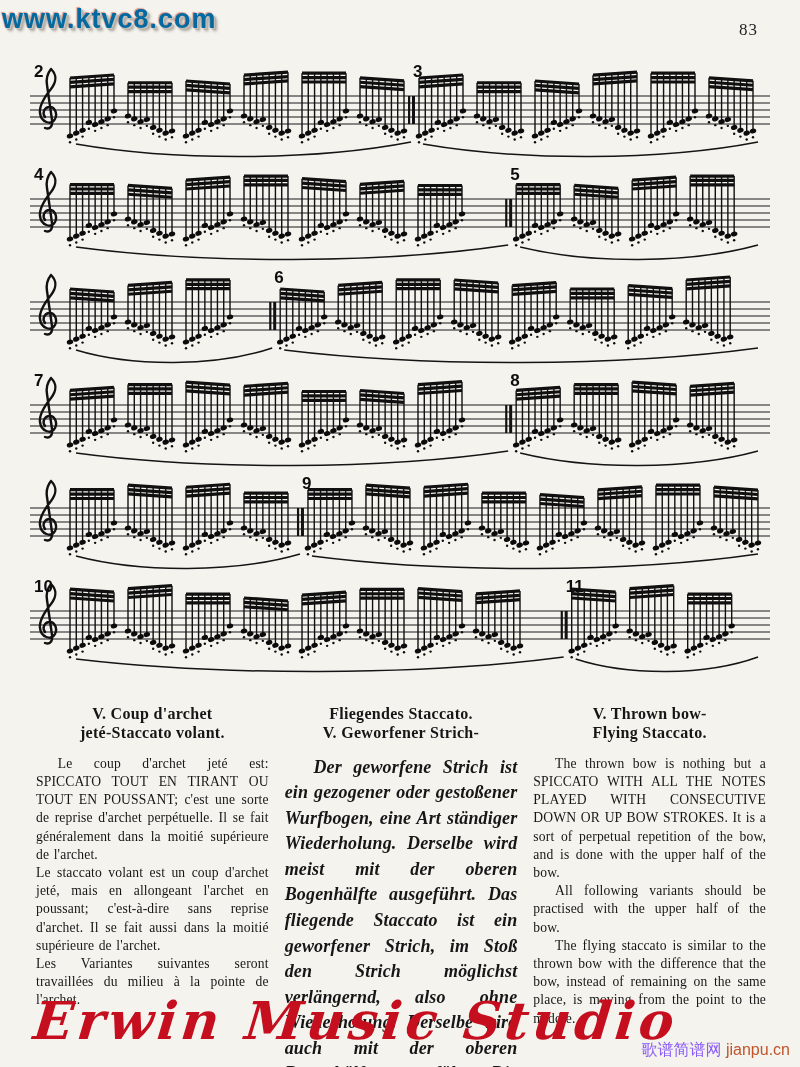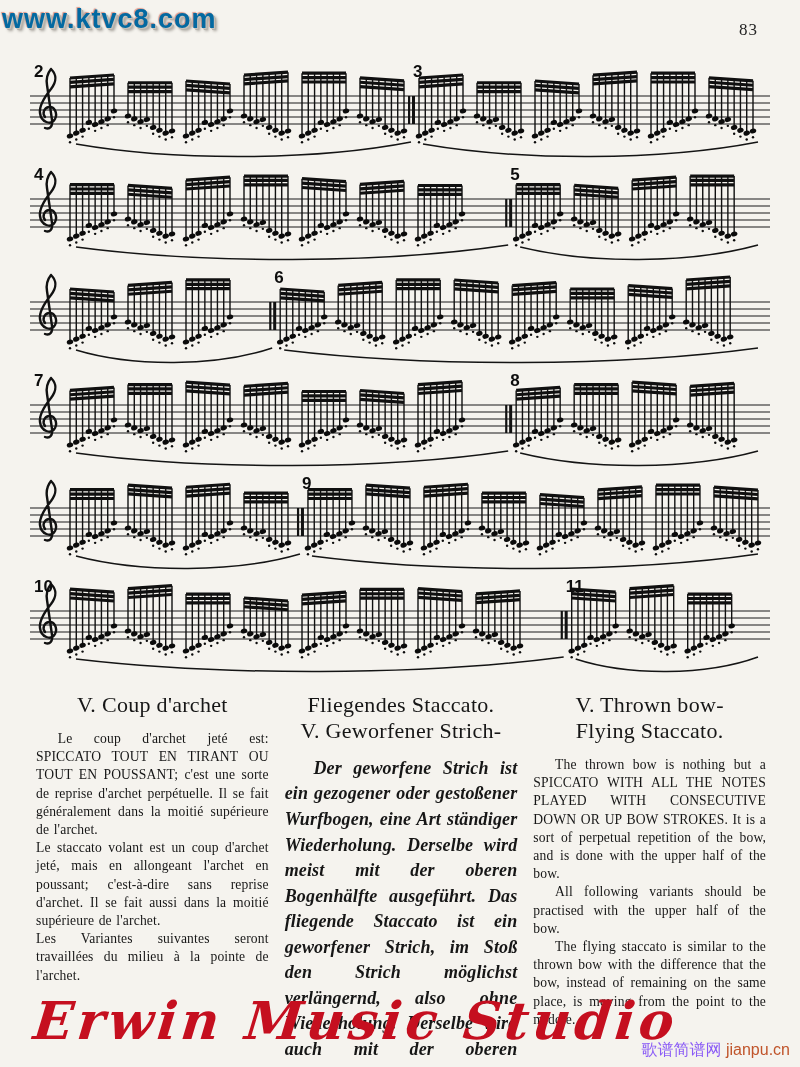--- a/index.html
+++ b/index.html
@@ -21,22 +21,22 @@
   }
   .score{position:absolute;left:28px;top:62px;width:744px;}
   .system{width:744px;height:100px;margin-bottom:3px;}
   .system svg{display:block;width:744px;height:100px;}
   .articles{
     position:absolute;left:36px;top:692px;width:730px;
     display:flex;gap:16px;
   }
   .col{flex:1;min-width:0;}
   .col-heading{
-    text-align:center;font-weight:normal;font-size:22px;line-height:1.18;
-    margin:0 0 12px 0;letter-spacing:.3px;
+    text-align:center;font-weight:bold;font-size:16px;line-height:1.18;
+    margin:13px 0 12px 0;letter-spacing:.3px;
   }
   .col-heading span{display:block;}
   .col p{
     margin:0;font-size:13.6px;line-height:1.34;text-align:justify;
     letter-spacing:.15px;word-spacing:1px;
   }
   .col p.indent{text-indent:1.6em;}
   .col-german p{font-style:italic;font-weight:bold;font-size:18px;line-height:1.42;}
   .col-german .col-heading{font-style:normal;}
   .studio{
@@ -1988,20 +1988,21 @@
         <circle cx="703.6800000000001" cy="55.3" r="1.2" fill="#0b0b0b"></circle>
         <path d="M547.6800000000001,82 C 599.976,99 677.704,99 730,80" fill="none" stroke="#141414" stroke-width="1.5"></path>
       </svg>
     </div>
   </div>
 
 <div class="articles">
   <div class="col col-french">
     <h3 class="col-heading">
       <span>V. Coup d'archet</span>
+      <span>jeté-Staccato volant.</span>
     </h3>
     <p class="indent">Le coup d'archet jeté est: SPICCATO TOUT EN TIRANT OU TOUT EN POUSSANT; c'est une sorte de reprise d'archet perpétuelle. Il se fait généralement dans la moitié supérieure de l'archet.</p>
     <p>Le staccato volant est un coup d'archet jeté, mais en allongeant l'archet en poussant; c'est-à-dire sans reprise d'archet. Il se fait aussi dans la moitié supérieure de l'archet.</p>
     <p>Les Variantes suivantes seront travaillées du milieu à la pointe de l'archet.</p>
   </div>
   <div class="col col-german">
     <h3 class="col-heading">
       <span>Fliegendes Staccato.</span>
       <span>V. Geworfener Strich-</span>
     </h3>

